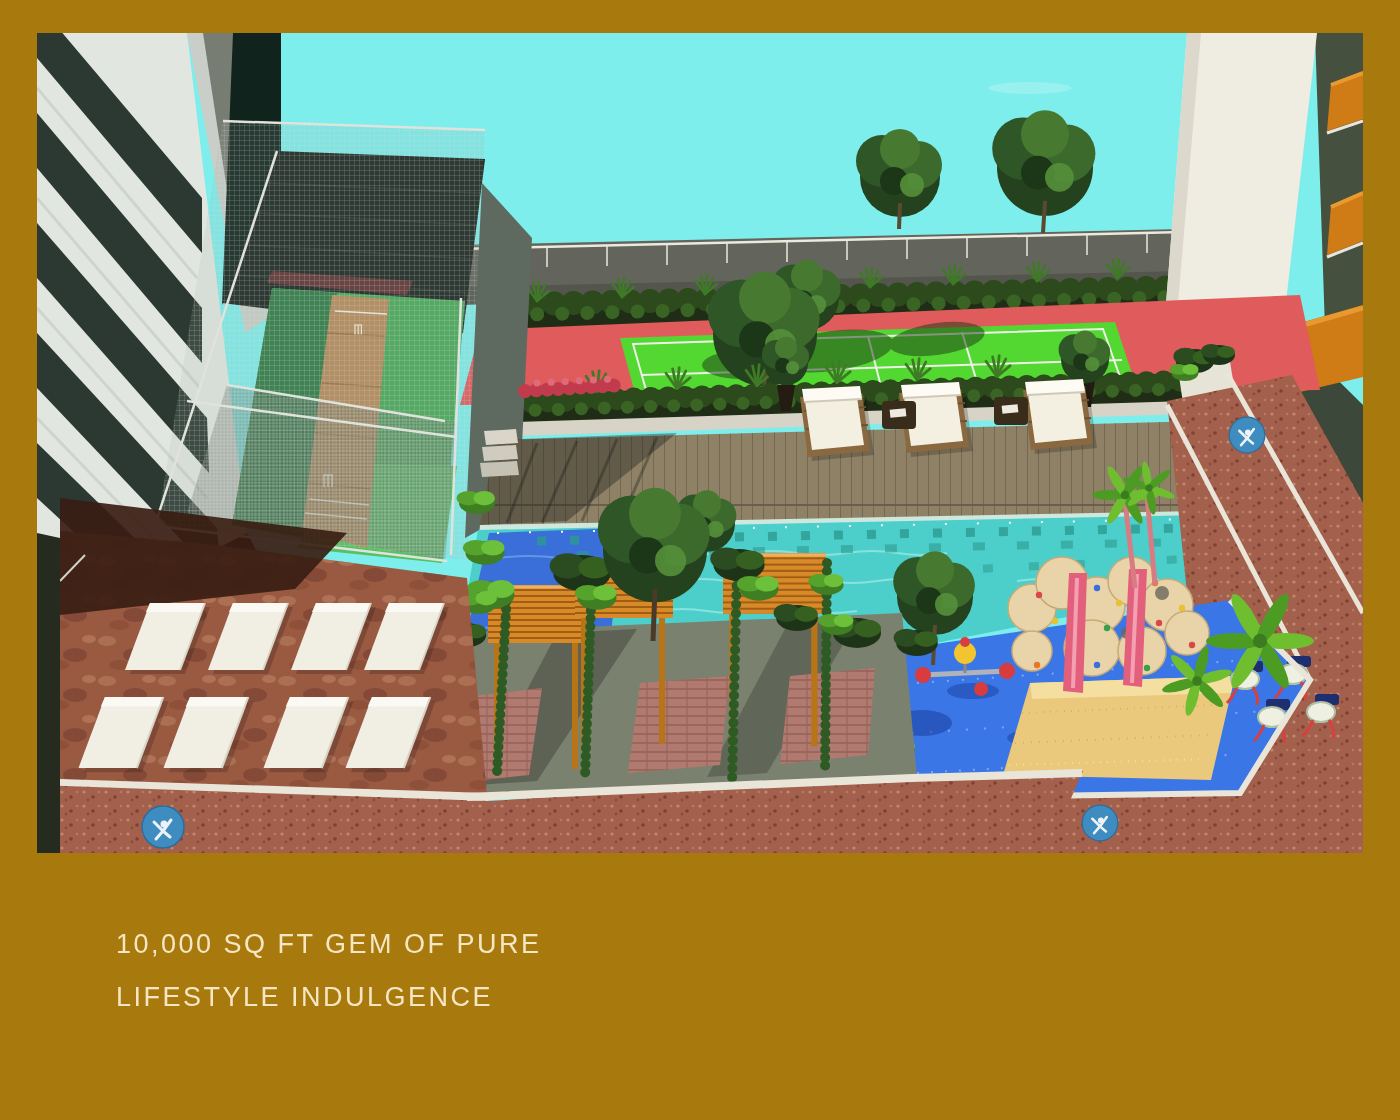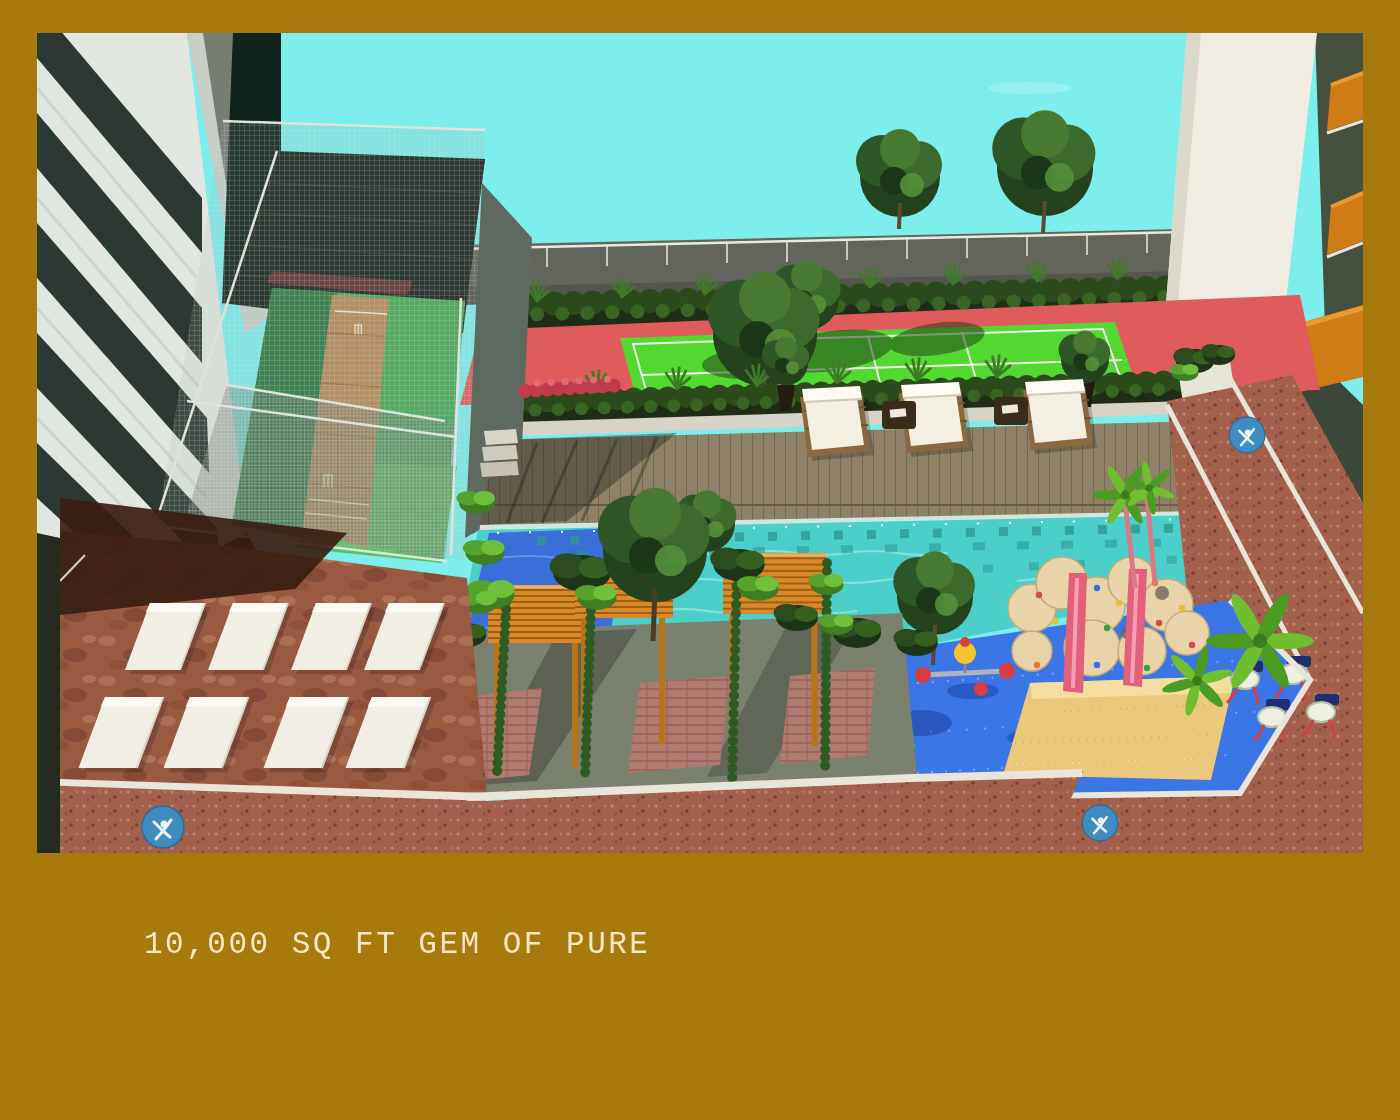--- a/index.html
+++ b/index.html
@@ -7,23 +7,23 @@
     width:1400px;height:1120px;position:relative;overflow:hidden;
     background:var(--border_gold,#a8790c);
     font-family:"Liberation Sans",sans-serif;
   }
   .photo{
     position:absolute;left:37px;top:33px;width:1326px;height:820px;
     overflow:hidden;background:var(--sky,#7deeeb);
   }
   .photo svg{display:block;width:1326px;height:820px;}
   .caption{
-    position:absolute;left:144px;top:918px;
+    position:absolute;left:116px;top:918px;
     color:var(--caption_color,#f5e7c4);
-    font-size:31px;line-height:53px;letter-spacing:2.5px;font-weight:400;font-family:Liberation Mono, monospace;
+    font-size:27px;line-height:53px;letter-spacing:2.5px;font-weight:400;
   }
 </style>
 </head>
 <body>
 
 <div class="photo">
 <svg viewBox="0 0 1326 820" xmlns="http://www.w3.org/2000/svg">
   <defs>
     <pattern id="msh" width="5" height="5" patternUnits="userSpaceOnUse">
       <path d="M2.5,0 V5 M0,2.5 H5" stroke="rgba(215,225,218,0.5)" stroke-width="0.6"></path>
@@ -529,13 +529,14 @@
     <use href="#medal" transform="translate(126,794)"></use>
     <use href="#medal" transform="translate(1063,790) scale(0.85)"></use>
   </g>
 
   <polygon points="0,500 23,505 23,820 0,820" fill="#262b20"></polygon>
 </svg>
 </div>
 
 <div class="caption">
   <div>10,000 SQ FT GEM OF PURE</div>
+  <div>LIFESTYLE INDULGENCE</div>
 </div>
 
 </body></html>

